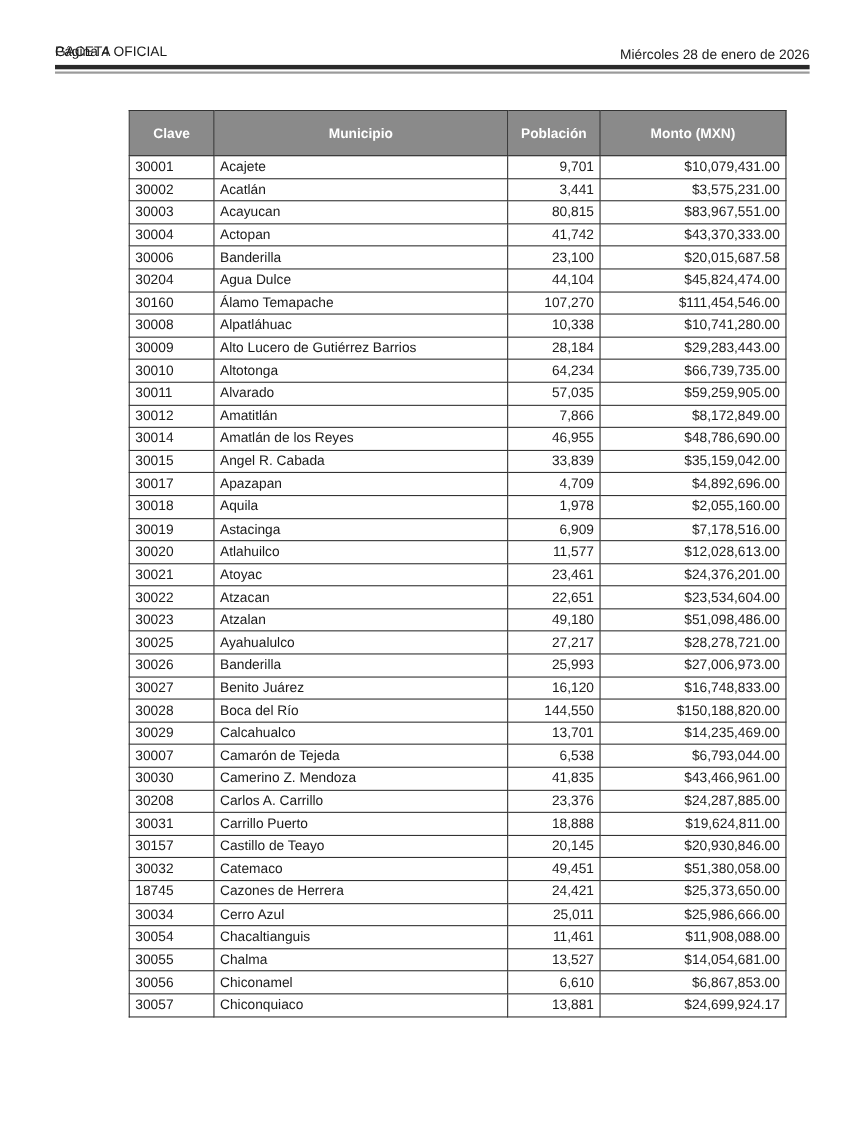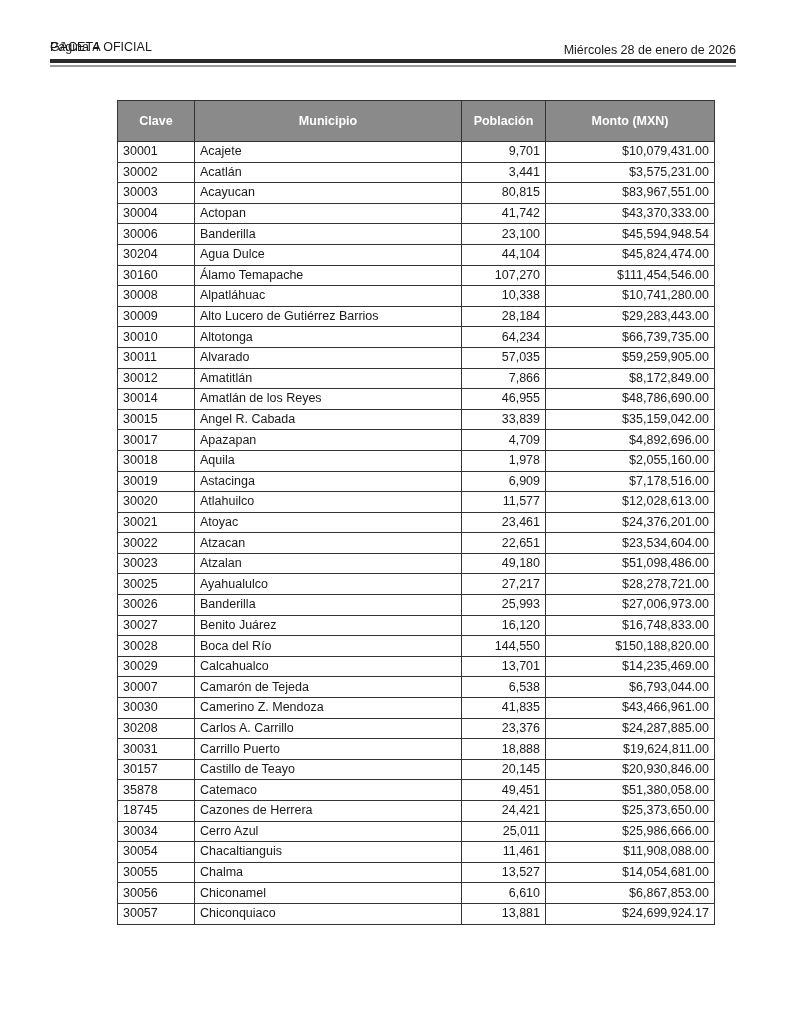--- a/index.html
+++ b/index.html
@@ -68,21 +68,21 @@
       <tr>
         <td>30004</td>
         <td>Actopan</td>
         <td class="num">41,742</td>
         <td class="num">$43,370,333.00</td>
       </tr>
       <tr>
         <td>30006</td>
         <td>Banderilla</td>
         <td class="num">23,100</td>
-        <td class="num">$45,594,948.54</td>
+        <td class="num">$20,015,687.58</td>
       </tr>
       <tr>
         <td>30204</td>
         <td>Agua Dulce</td>
         <td class="num">44,104</td>
         <td class="num">$45,824,474.00</td>
       </tr>
       <tr>
         <td>30160</td>
         <td>Álamo Temapache</td>
@@ -227,21 +227,21 @@
         <td class="num">18,888</td>
         <td class="num">$19,624,811.00</td>
       </tr>
       <tr>
         <td>30157</td>
         <td>Castillo de Teayo</td>
         <td class="num">20,145</td>
         <td class="num">$20,930,846.00</td>
       </tr>
       <tr>
-        <td>35878</td>
+        <td>30032</td>
         <td>Catemaco</td>
         <td class="num">49,451</td>
         <td class="num">$51,380,058.00</td>
       </tr>
       <tr>
         <td>18745</td>
         <td>Cazones de Herrera</td>
         <td class="num">24,421</td>
         <td class="num">$25,373,650.00</td>
       </tr>

